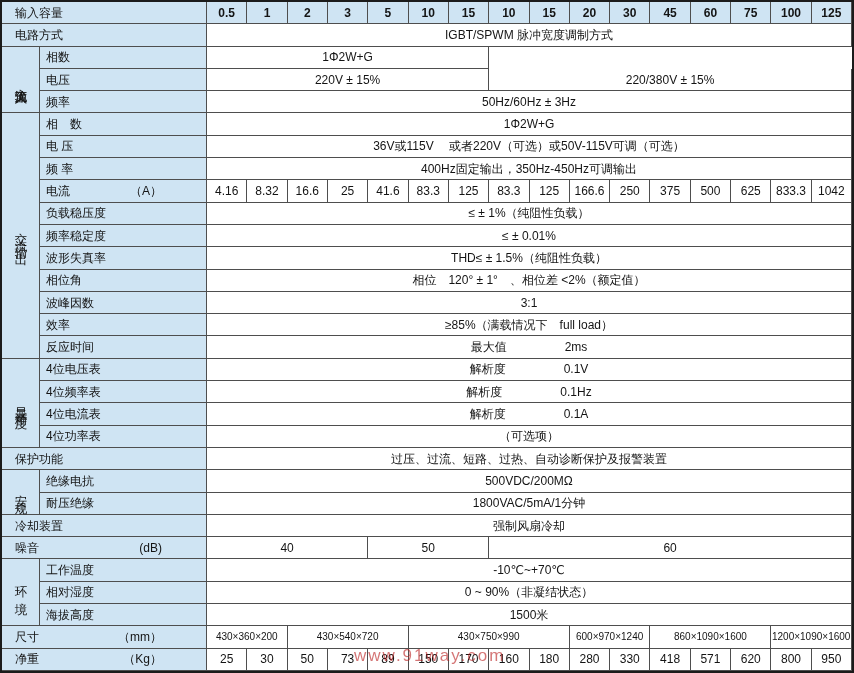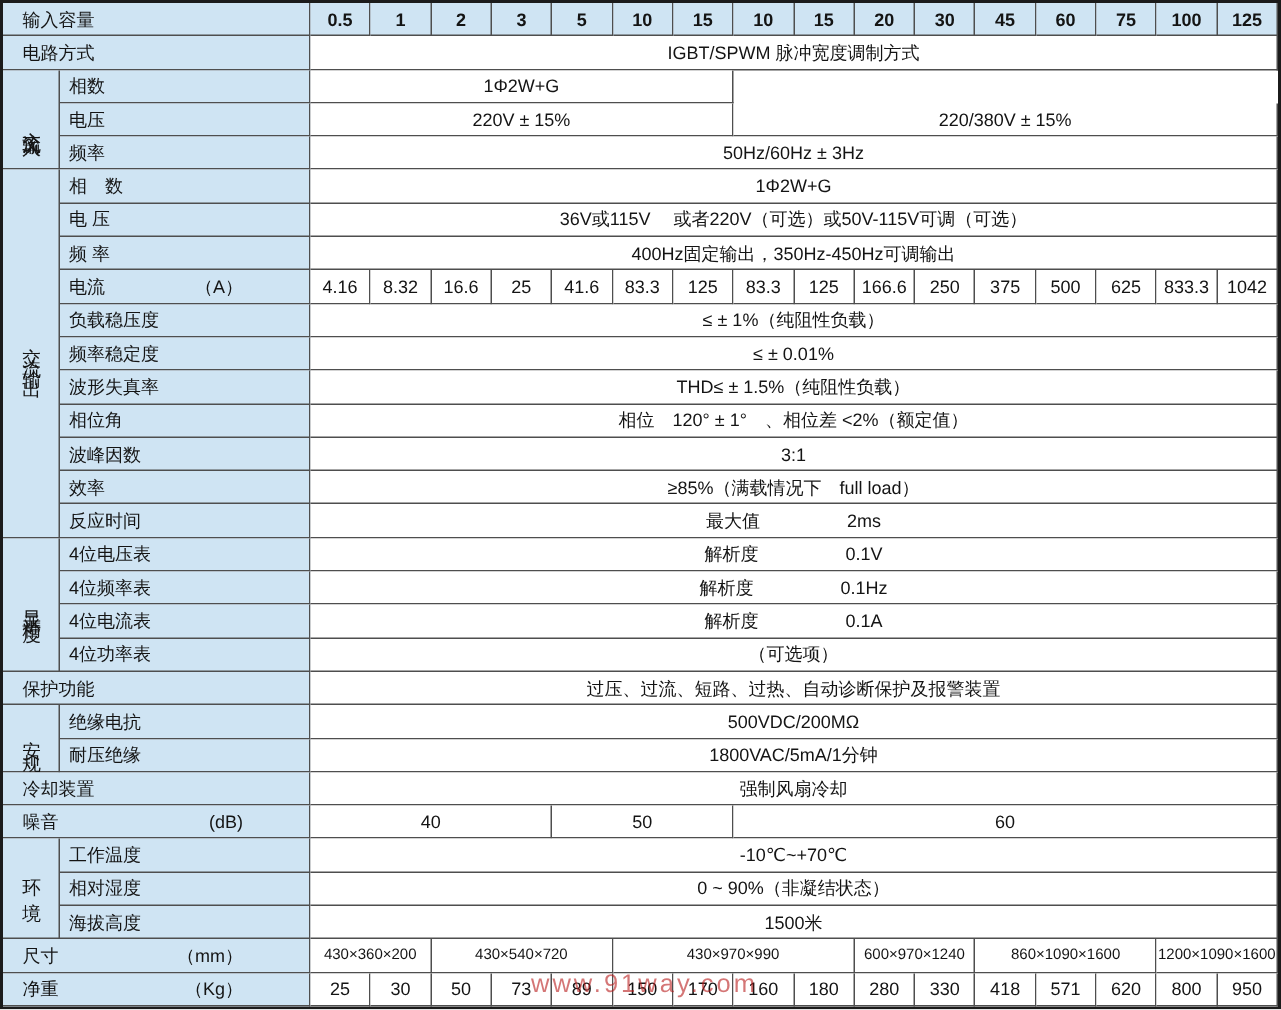--- a/index.html
+++ b/index.html
@@ -218,21 +218,21 @@
       <div class="cell label-cell" style="grid-area: 28 / 2;">
         <span>海拔高度</span>
       </div>
       <div class="cell num" style="grid-area: 28 / 3 / auto / span 16;">1500米</div>
       <div class="cell label-cell wide" style="grid-area: 29 / 1 / auto / span 2;">
         <span>尺寸</span>
         <span class="unit">（mm）</span>
       </div>
       <div class="cell small-txt" style="grid-area: 29 / 3 / auto / span 2;">430×360×200</div>
       <div class="cell small-txt" style="grid-area: 29 / 5 / auto / span 3;">430×540×720</div>
-      <div class="cell small-txt" style="grid-area: 29 / 8 / auto / span 4;">430×970×990</div>
+      <div class="cell small-txt" style="grid-area: 29 / 8 / auto / span 4;">430×750×990</div>
       <div class="cell small-txt" style="grid-area: 29 / 12 / auto / span 2;">600×970×1240</div>
       <div class="cell small-txt" style="grid-area: 29 / 14 / auto / span 3;">860×1090×1600</div>
       <div class="cell small-txt" style="grid-area: 29 / 17 / auto / span 2;">1200×1090×1600</div>
       <div class="cell label-cell wide" style="grid-area: 30 / 1 / auto / span 2;">
         <span>净重</span>
         <span class="unit">（Kg）</span>
       </div>
       <div class="cell num" style="grid-area: 30 / 3 / auto / span 1;">25</div>
       <div class="cell num" style="grid-area: 30 / 4 / auto / span 1;">30</div>
       <div class="cell num" style="grid-area: 30 / 5 / auto / span 1;">50</div>

